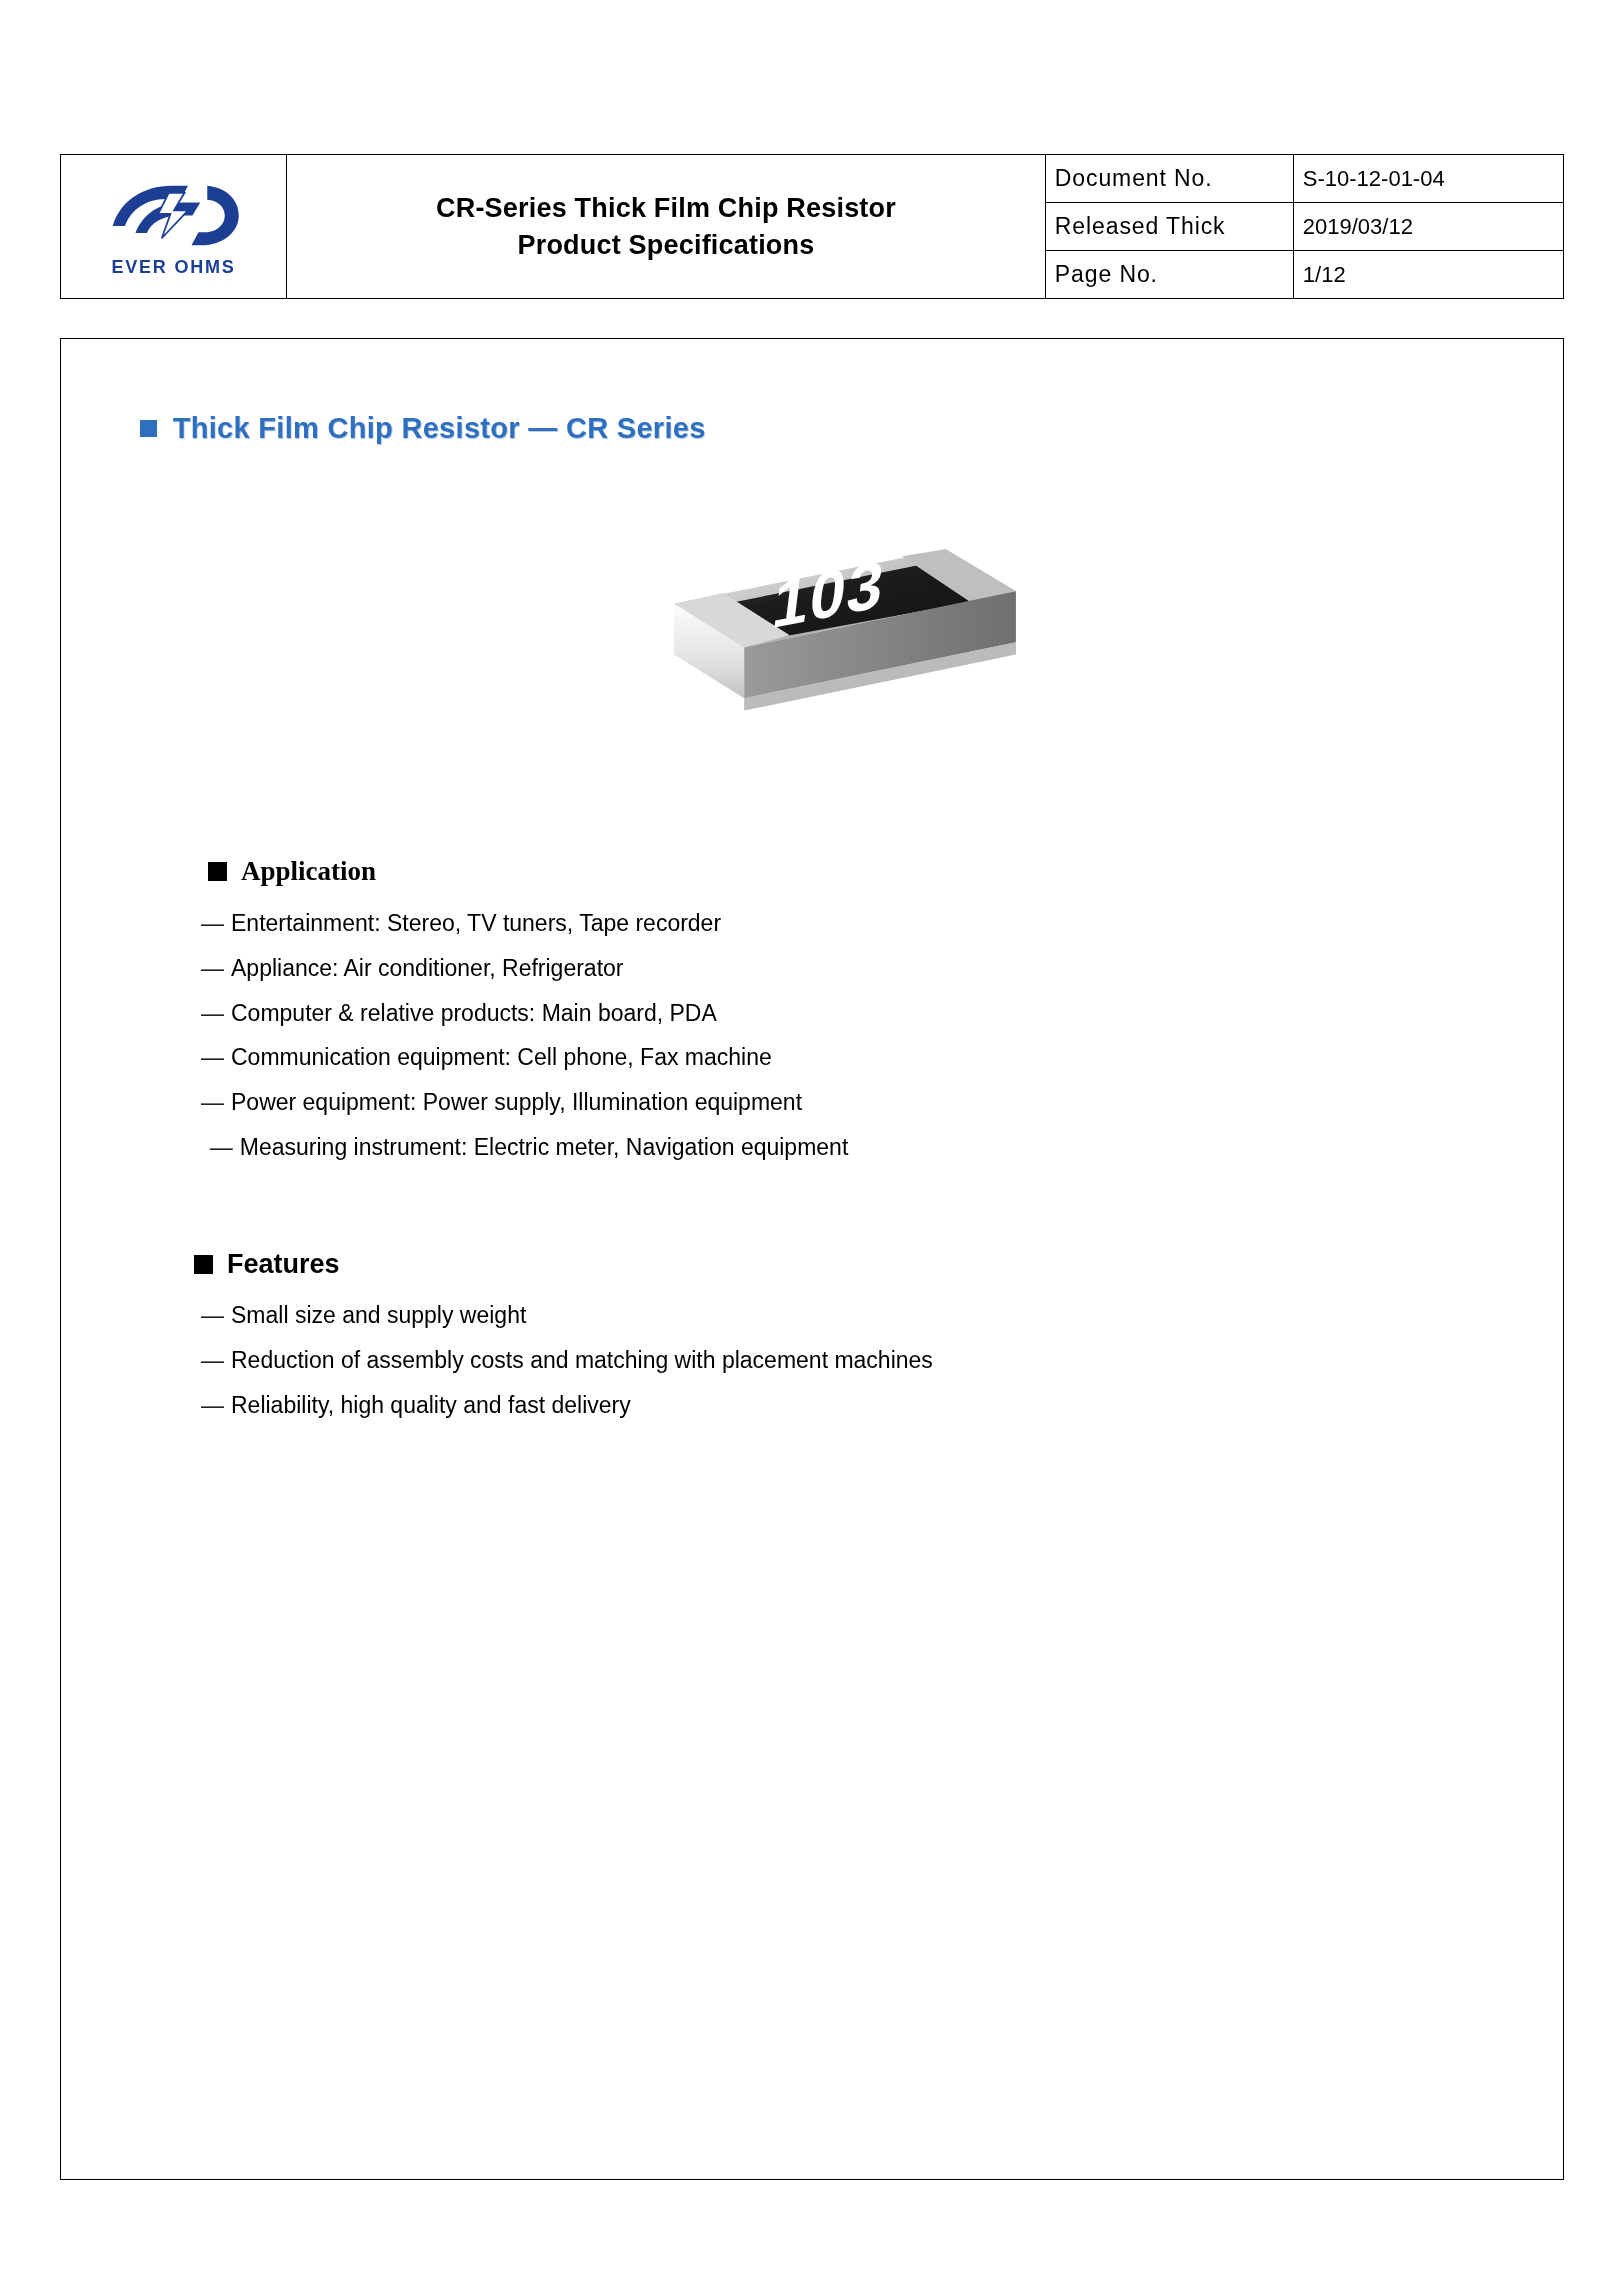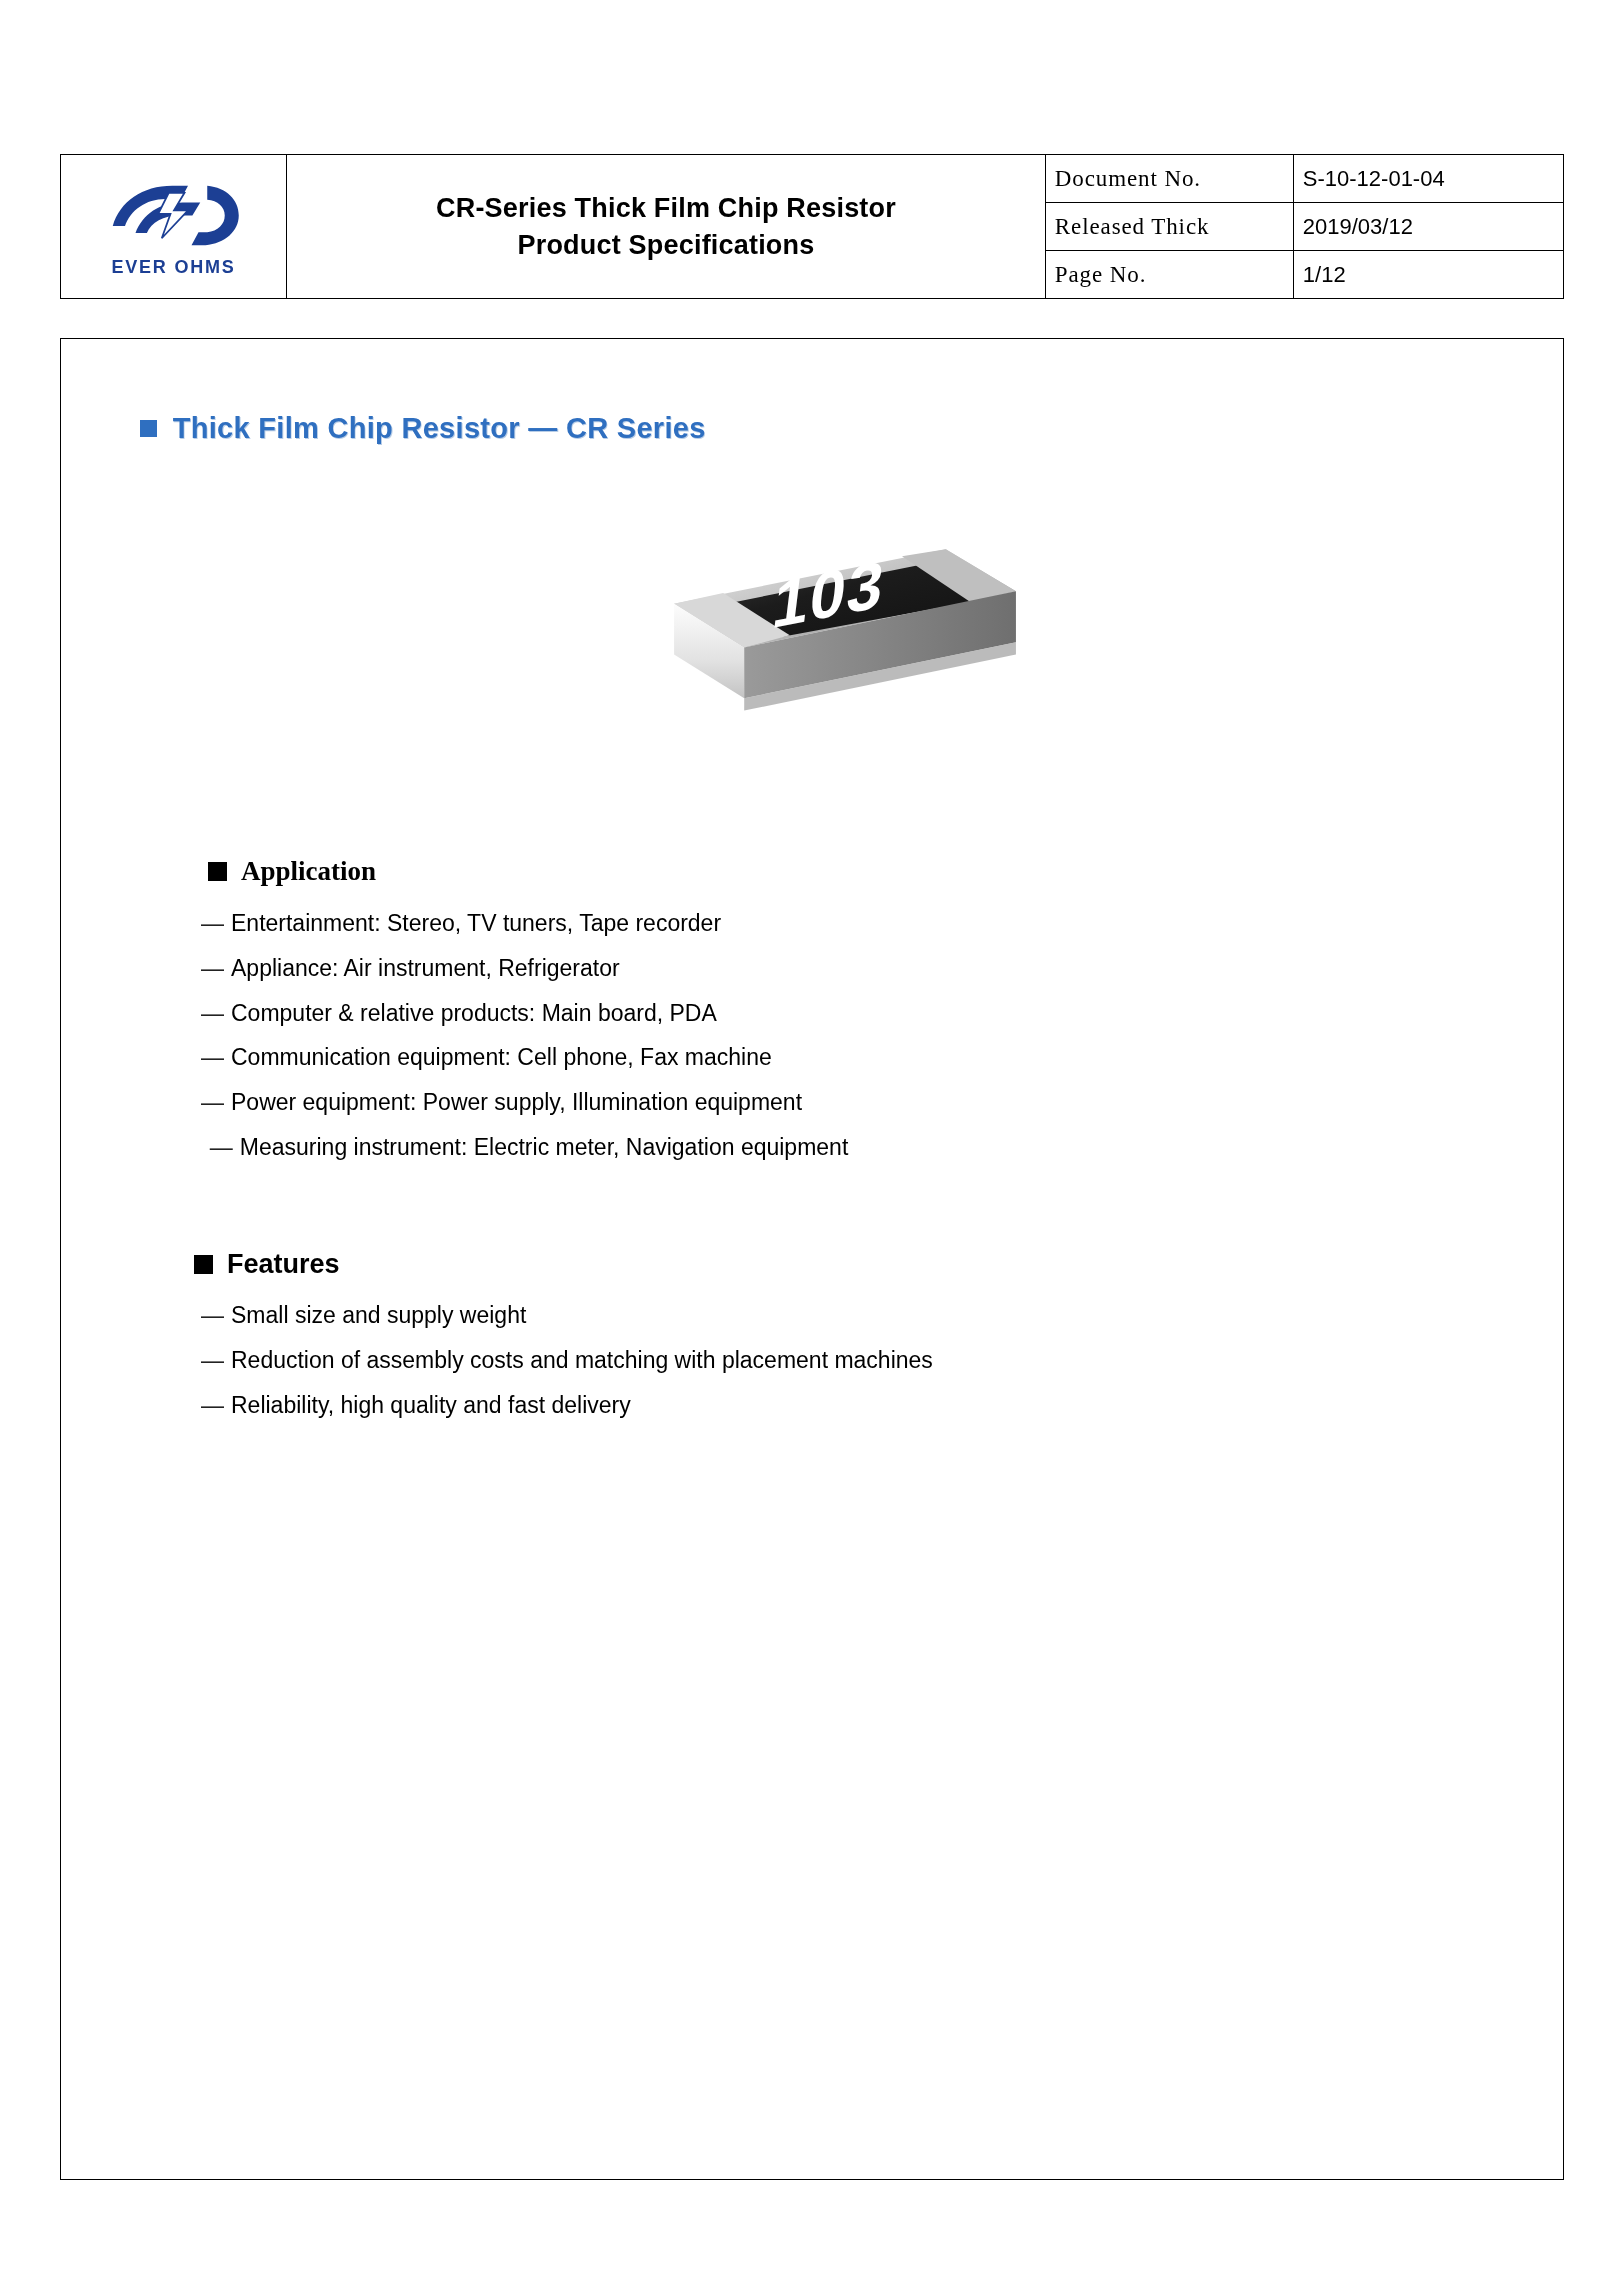--- a/index.html
+++ b/index.html
@@ -92,21 +92,21 @@
     box-sizing: border-box;
   }
   .meta-row:last-child { border-bottom: none; }
   .meta-label {
     width: 248px;
     border-right: 1.8px solid #000;
     box-sizing: border-box;
     display: flex;
     align-items: center;
     padding-left: 8.8px;
-    font-family: Liberation Serif, serif;
+    font-family: Liberation Sans, sans-serif;
     font-size: 23px;
     letter-spacing: 0.9px;
   }
   .meta-value {
     flex: 1;
     display: flex;
     align-items: center;
     padding-left: 8.8px;
     font-family: "Liberation Sans", sans-serif;
     font-size: 22px;
@@ -301,21 +301,21 @@
       <span class="block-heading-text">Application</span>
     </div>
 
     <div class="bullet-list app-list">
       <div class="bullet-item">
         <span class="dash">—</span>
         <span class="item-text">Entertainment: Stereo, TV tuners, Tape recorder</span>
       </div>
       <div class="bullet-item">
         <span class="dash">—</span>
-        <span class="item-text">Appliance: Air instrument, Refrigerator</span>
+        <span class="item-text">Appliance: Air conditioner, Refrigerator</span>
       </div>
       <div class="bullet-item">
         <span class="dash">—</span>
         <span class="item-text">Computer &amp; relative products: Main board, PDA</span>
       </div>
       <div class="bullet-item">
         <span class="dash">—</span>
         <span class="item-text">Communication equipment: Cell phone, Fax machine</span>
       </div>
       <div class="bullet-item">

